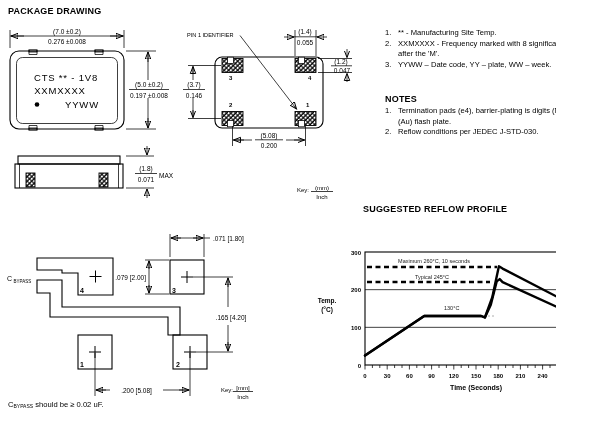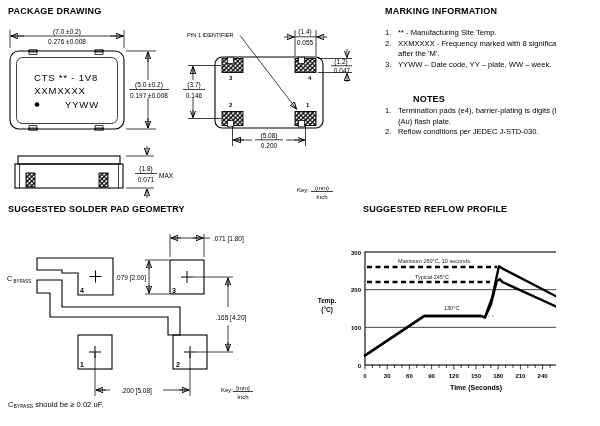--- a/index.html
+++ b/index.html
@@ -27,23 +27,21 @@
   .anno{font-size:5.5px;fill:#222;}
   .xtick{font-size:6px;font-weight:bold;text-anchor:middle;}
   .ytick{font-size:6px;font-weight:bold;text-anchor:end;}
 </style>
 </head>
 <body>
 
 <div class="page">
 
   <div class="hd" style="left:8px;top:6px;">PACKAGE DRAWING</div>
-  <div class="hd" style="left:385px;top:6px;">MARKING INFORMATION</div>
-  <div class="hd" style="left:385px;top:94px;margin-left:28px;">NOTES</div>
-  <div class="hd" style="left:8px;top:204px;">SUGGESTED SOLDER PAD GEOMETRY</div>
+  <div class="hd" style="left:385px;top:94px;">NOTES</div>
   <div class="hd" style="left:363px;top:204px;">SUGGESTED REFLOW PROFILE</div>
 
   <div class="list" style="left:385px;top:28px;">
     <div class="li">
       <span class="num">1.</span>
       <span class="txt">** - Manufacturing Site Temp.</span>
     </div>
     <div class="li">
       <span class="num">2.</span>
       <span class="txt">XXMXXXX - Frequency marked with 8 significant digits after the 'M'.</span>

